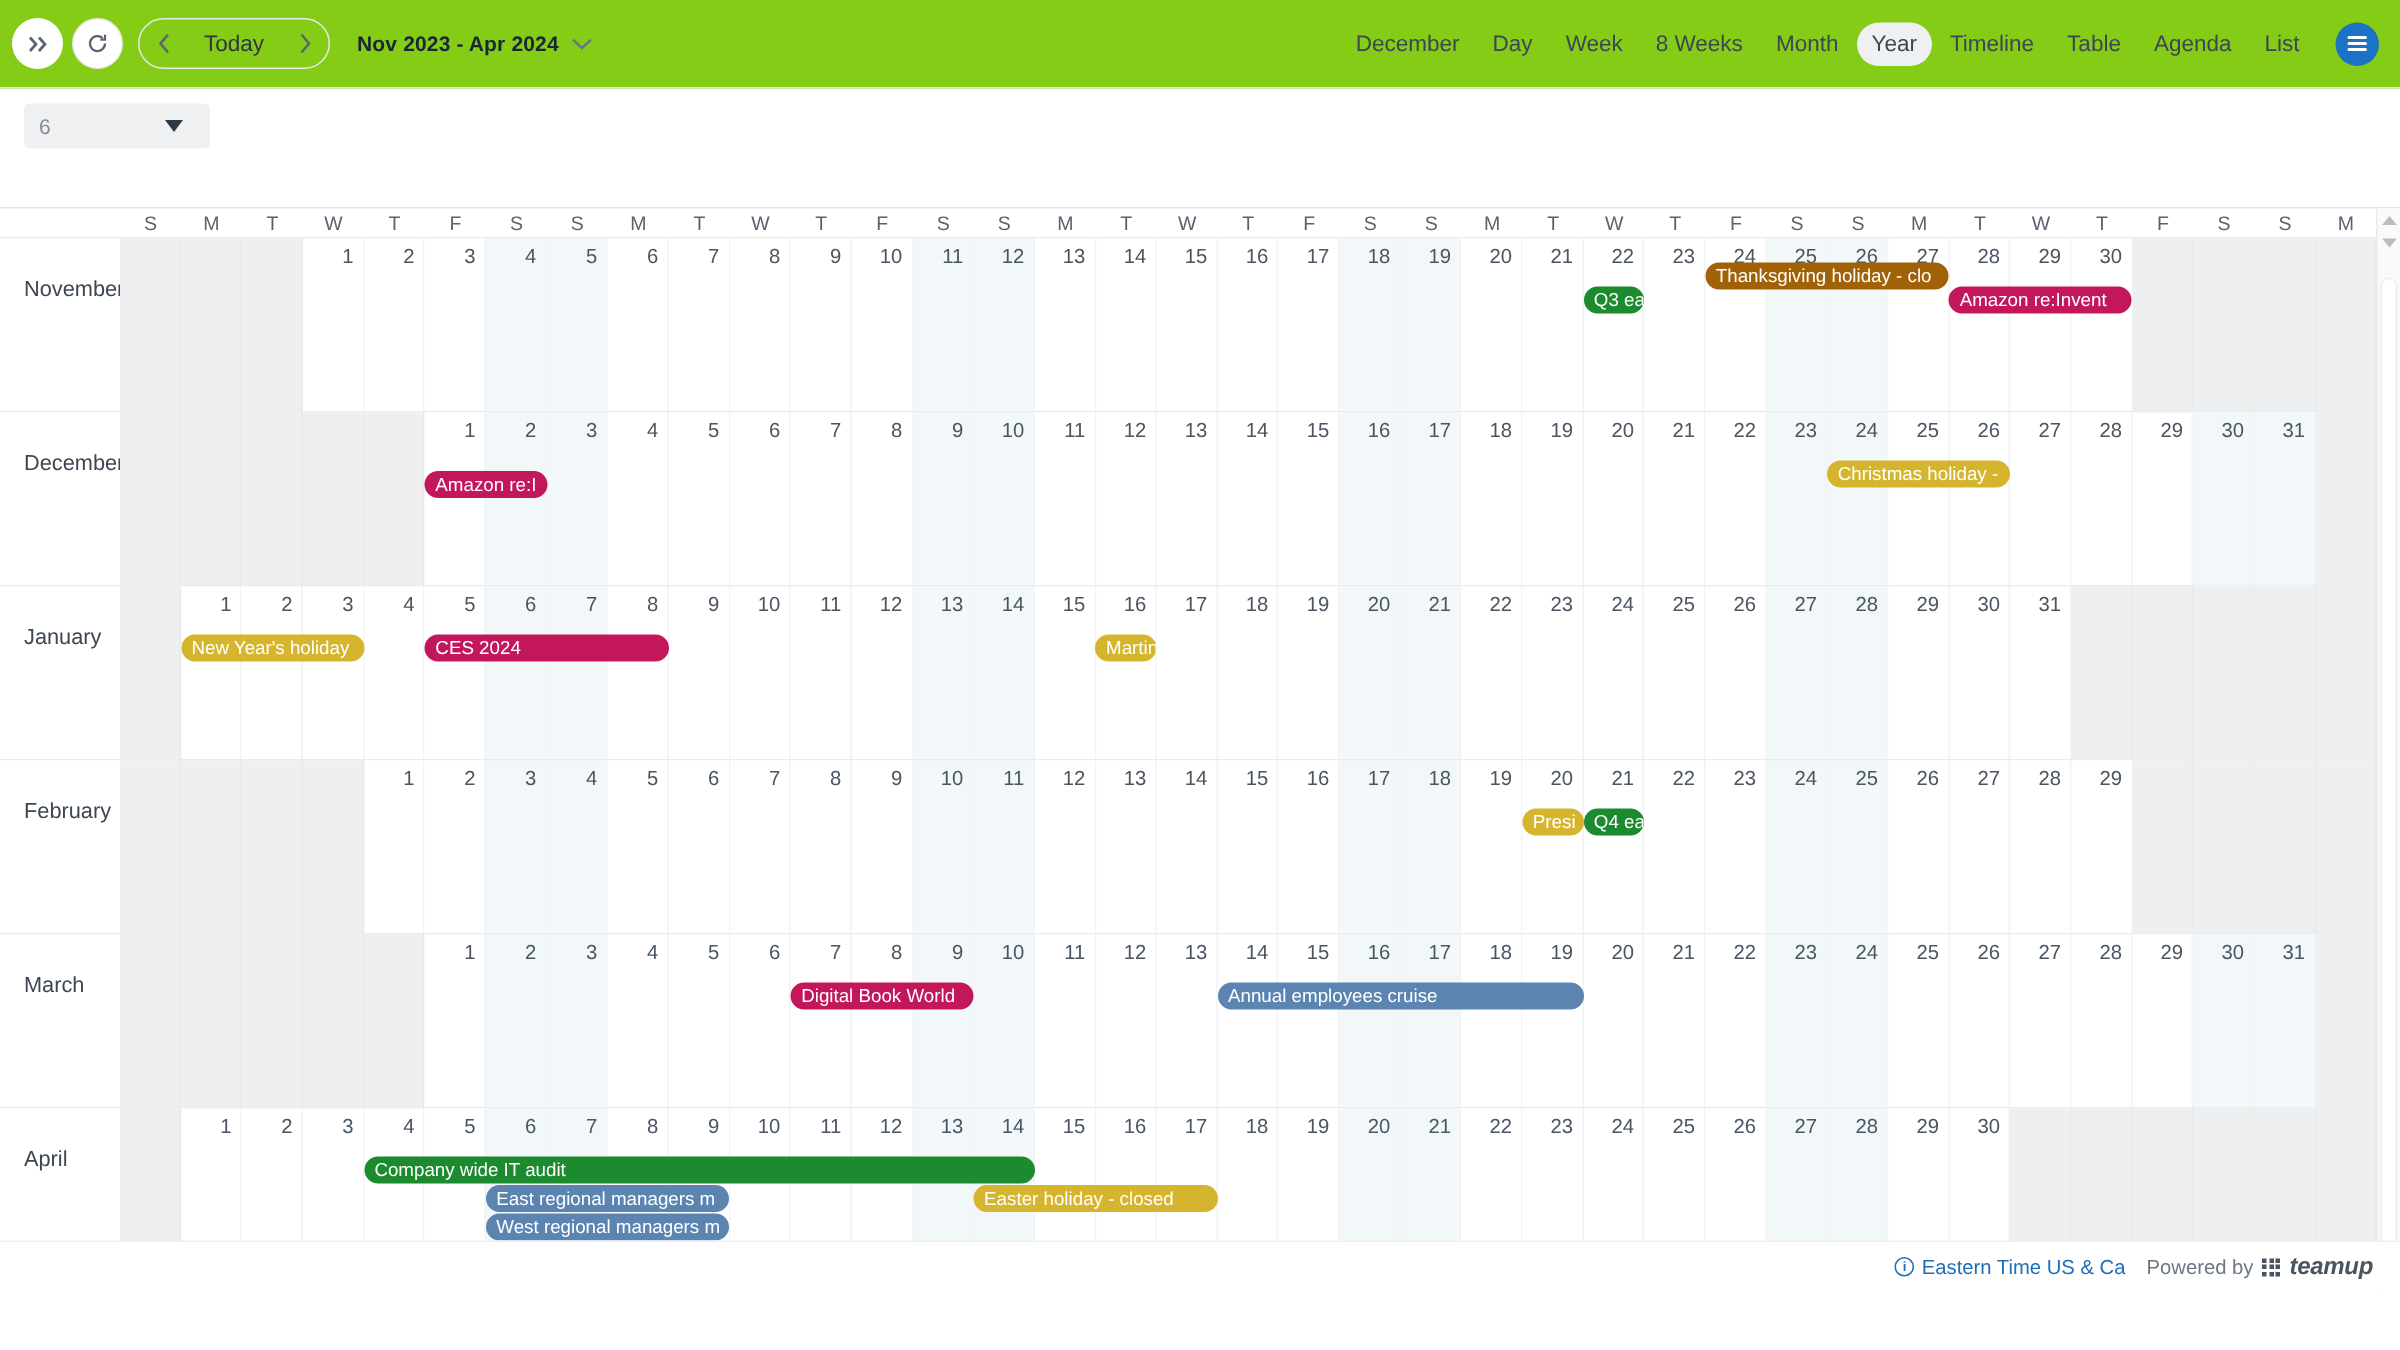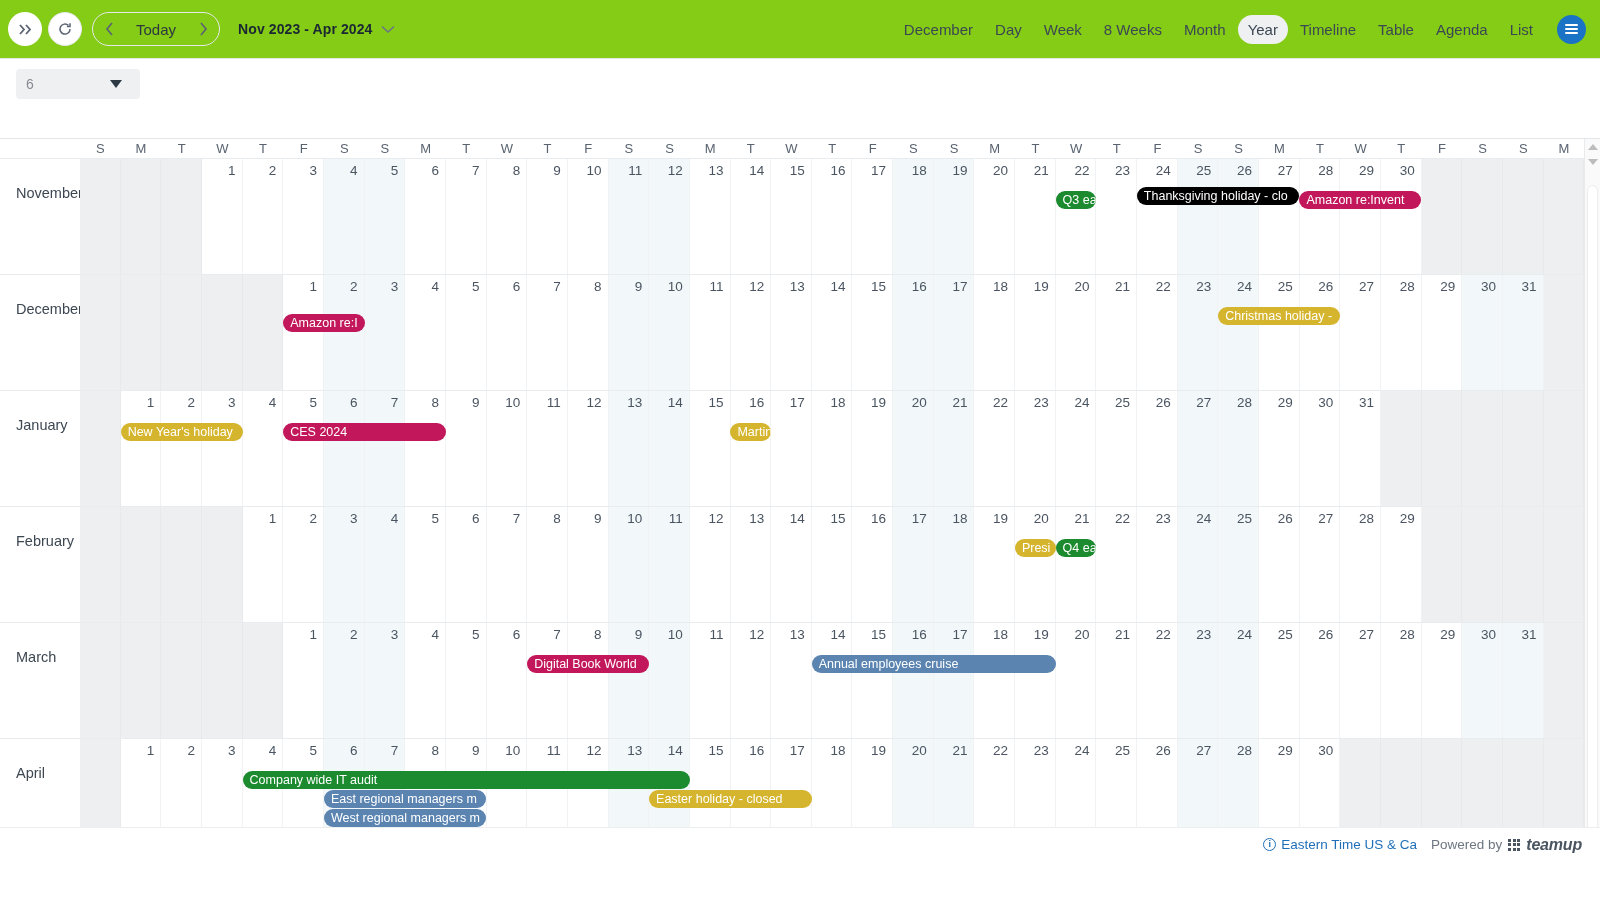--- a/index.html
+++ b/index.html
@@ -446,21 +446,21 @@
             <div class="day-cell">
               <span class="dnum">30</span>
             </div>
             <div class="day-cell blank"></div>
             <div class="day-cell blank"></div>
             <div class="day-cell blank"></div>
             <div class="day-cell blank"></div>
           </div>
           <div class="evt-layer">
             <div class="evt" style="left: 64.8649%; width: 2.7027%; top: 32px; background: rgb(28, 138, 47);">Q3 ea</div>
-            <div class="evt" style="left: 70.2703%; width: 10.8108%; top: 28px; background: #000000;">Thanksgiving holiday - clo</div>
+            <div class="evt" style="left: 70.2703%; width: 10.8108%; top: 16px; background: #a16207;">Thanksgiving holiday - clo</div>
             <div class="evt" style="left: 81.0811%; width: 8.10811%; top: 32px; background: rgb(194, 24, 91);">Amazon re:Invent</div>
           </div>
         </div>
         <div class="grid-row month-row">
           <div class="month-lbl-col">
             <div class="mname">December</div>
           </div>
           <div class="days-area">
             <div class="day-cell blank"></div>
             <div class="day-cell blank"></div>

